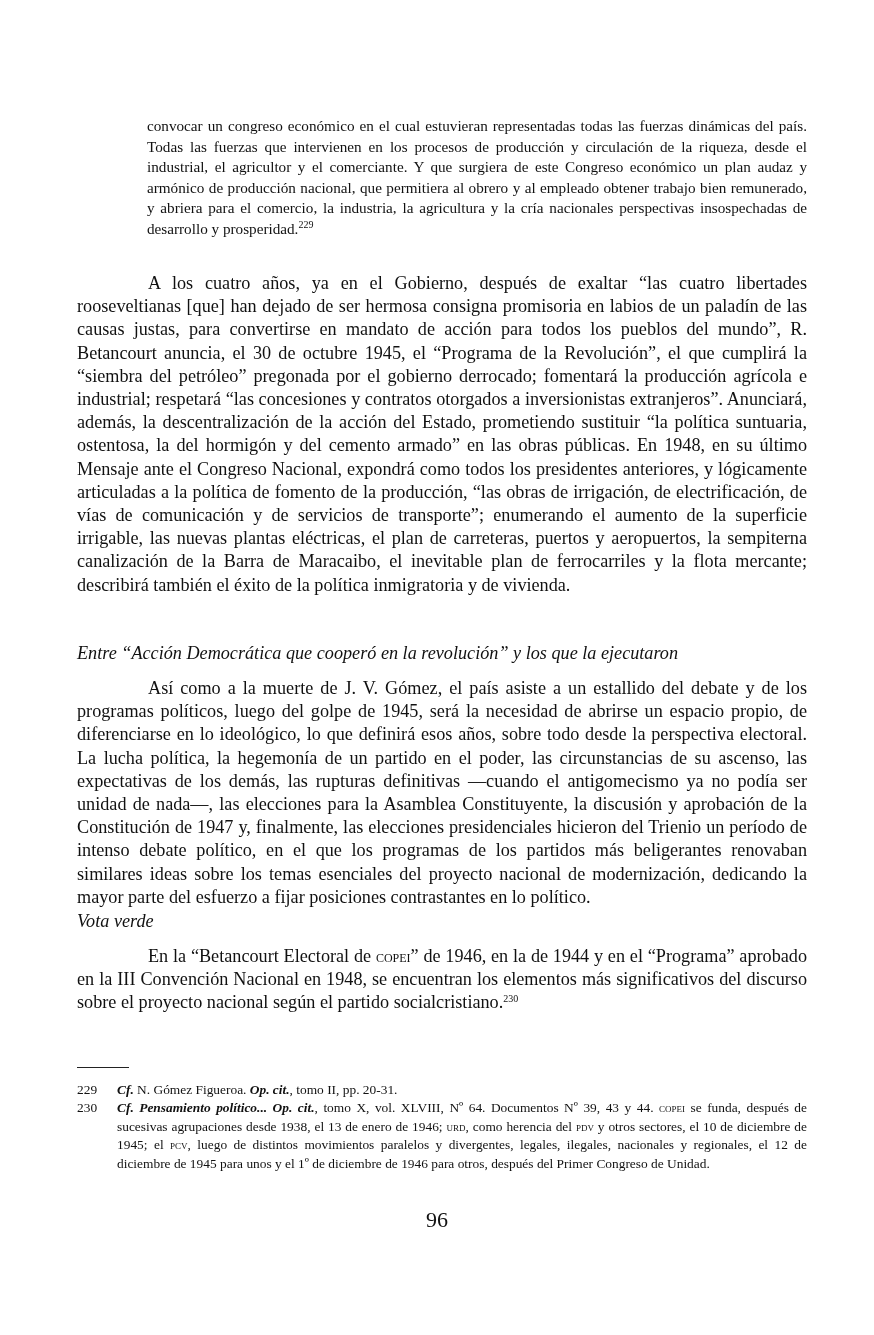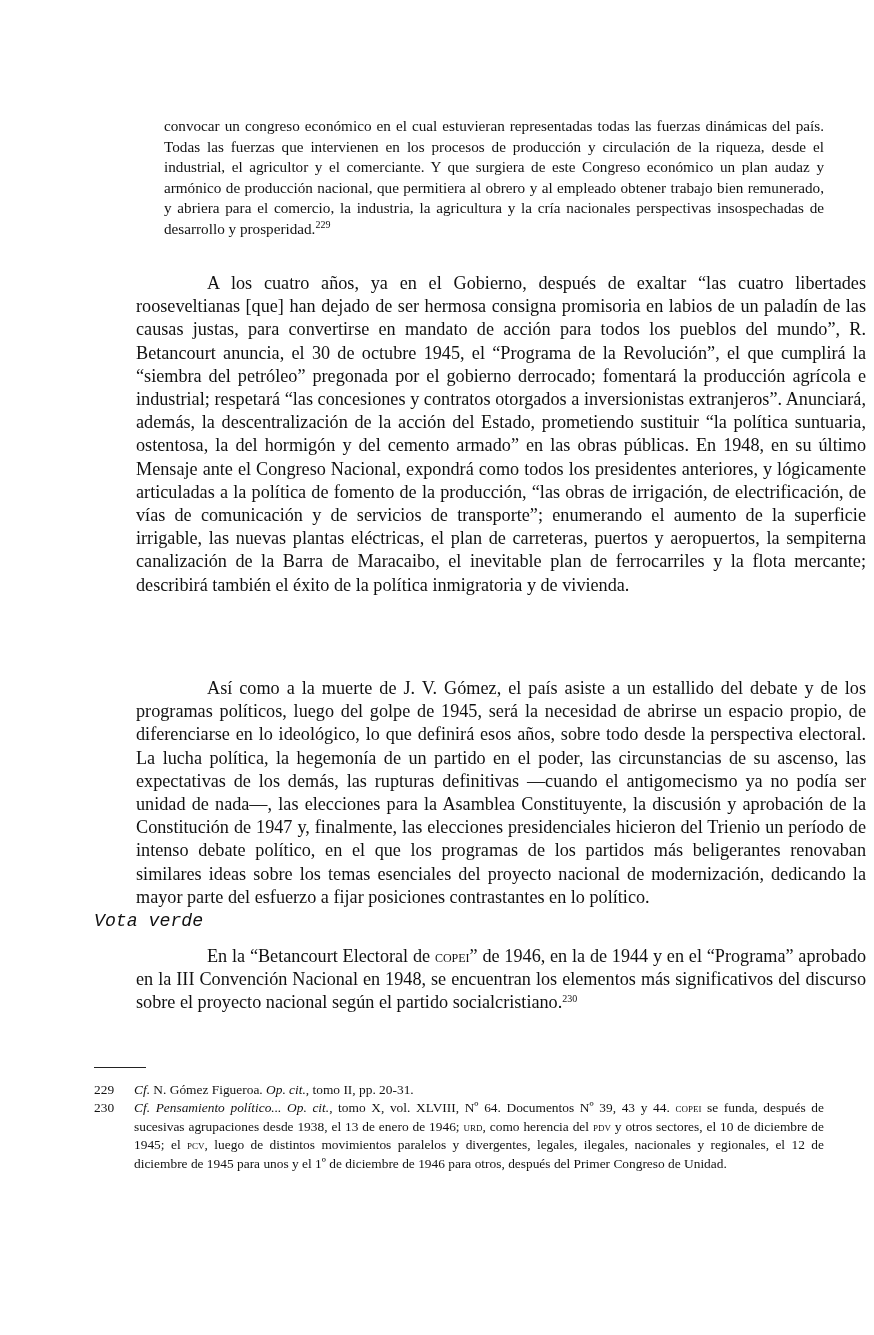--- a/index.html
+++ b/index.html
@@ -1,54 +1,56 @@
 <!DOCTYPE html>
 <html><head>
 <meta charset="utf-8">
 <style>
   html, body { margin: 0; padding: 0; background: #ffffff; }
   body { width: 874px; height: 1335px; position: relative; overflow: hidden;
          font-family: "Liberation Serif", "DejaVu Serif", serif; color: #111; }
-  .page { position: absolute; left: 17px; top: 0; width: 700px; height: 1335px; }
+  .page { position: absolute; left: 0; top: 0; width: 700px; height: 1335px; }
   .quote { position: absolute; left: 147px; top: 116px; width: 660px;
            font-size: 15.2px; line-height: 20.5px; text-align: justify; }
   .para { position: absolute; left: 77px; width: 730px; font-size: 18.2px;
-          line-height: 23.2px; text-align: justify; text-indent: 0; margin-left: 42px; }
+          line-height: 23.2px; text-align: justify; text-indent: 0; }
   .para.indent { text-indent: 71px; }
   .heading { position: absolute; left: 77px; font-size: 18.2px; font-style: italic; }
   sup { font-size: 10px; vertical-align: 6px; line-height: 0; }
   .sc { font-variant: small-caps; text-transform: lowercase; font-size: 0.92em; }
   .rule { position: absolute; left: 77px; top: 1067px; width: 52px; border-top: 1px solid #222; }
   .fn { position: absolute; left: 77px; width: 730px; font-size: 13.4px; line-height: 17.5px; }
   .fn .num { position: absolute; left: 0; top: 0; width: 40px; }
   .fn .txt { margin-left: 40px; display: block; text-align: justify; }
   .pagenum { position: absolute; left: 0; width: 874px; top: 1207px; text-align: center; font-size: 22px; }
-  i { font-style: italic; }
+  i { font-style: italic; font-weight: bold; }
 </style>
 </head>
 <body>
 
 <div class="page">
 
   <div class="quote"><span>convocar un congreso económico en el cual estuvieran representadas todas las fuerzas dinámicas del país. Todas las fuerzas que intervienen en los procesos de producción y circulación de la riqueza, desde el industrial, el agricultor y el comerciante. Y que surgiera de este Congreso económico un plan audaz y armónico de producción nacional, que permitiera al obrero y al empleado obtener trabajo bien remunerado, y abriera para el comercio, la industria, la agricultura y la cría nacionales perspectivas insospechadas de desarrollo y prosperidad.</span><sup>229</sup></div>
 
   <div class="para indent" style="top:272px;"><span>A los cuatro años, ya en el Gobierno, después de exaltar “las cuatro libertades rooseveltianas [que] han dejado de ser hermosa consigna promisoria en labios de un paladín de las causas justas, para convertirse en mandato de acción para todos los pueblos del mundo”, R. Betancourt anuncia, el 30 de octubre 1945, el “Programa de la Revolución”, el que cumplirá la “siembra del petróleo” pregonada por el gobierno derrocado; fomentará la producción agrícola e industrial; respetará “las concesiones y contratos otorgados a inversionistas extranjeros”. Anunciará, además, la descentralización de la acción del Estado, prometiendo sustituir “la política suntuaria, ostentosa, la del hormigón y del cemento armado” en las obras públicas. En 1948, en su último Mensaje ante el Congreso Nacional, expondrá como todos los presidentes anteriores, y lógicamente articuladas a la política de fomento de la producción, “las obras de irrigación, de electrificación, de vías de comunicación y de servicios de transporte”; enumerando el aumento de la superficie irrigable, las nuevas plantas eléctricas, el plan de carreteras, puertos y aeropuertos, la sempiterna canalización de la Barra de Maracaibo, el inevitable plan de ferrocarriles y la flota mercante; describirá también el éxito de la política inmigratoria y de vivienda.</span></div>
 
+  <div class="heading" style="top:643px;">Entre “Acción Democrática que cooperó en la revolución” y los que la ejecutaron</div>
 
   <div class="para indent" style="top:677px;"><span>Así como a la muerte de J. V. Gómez, el país asiste a un estallido del debate y de los programas políticos, luego del golpe de 1945, será la necesidad de abrirse un espacio propio, de diferenciarse en lo ideológico, lo que definirá esos años, sobre todo desde la perspectiva electoral. La lucha política, la hegemonía de un partido en el poder, las circunstancias de su ascenso, las expectativas de los demás, las rupturas definitivas —cuando el antigomecismo ya no podía ser unidad de nada—, las elecciones para la Asamblea Constituyente, la discusión y aprobación de la Constitución de 1947 y, finalmente, las elecciones presidenciales hicieron del Trienio un período de intenso debate político, en el que los programas de los partidos más beligerantes renovaban similares ideas sobre los temas esenciales del proyecto nacional de modernización, dedicando la mayor parte del esfuerzo a fijar posiciones contrastantes en lo político.</span></div>
 
-  <div class="heading" style="top:911px;font-family:Liberation Mono, monospace;">Vota verde</div>
+  <div class="heading" style="top:911px;">Vota verde</div>
 
   <div class="para indent" style="top:945px;"><span>En la “Betancourt Electoral de </span><span class="sc">COPEI</span><span>” de 1946, en la de 1944 y en el “Programa” aprobado en la III Convención Nacional en 1948, se encuentran los elementos más significativos del discurso sobre el proyecto nacional según el partido socialcristiano.</span><sup>230</sup></div>
 
   <div class="rule"></div>
 
   <div class="fn" style="top:1081px;">
     <span class="num">229</span>
     <span class="txt"><i>Cf.</i><span> N. Gómez Figueroa. </span><i>Op. cit.</i><span>, tomo II, pp. 20-31.</span></span>
   </div>
 
   <div class="fn" style="top:1099px;">
     <span class="num">230</span>
     <span class="txt"><i>Cf. Pensamiento político... Op. cit.</i><span>, tomo X, vol. XLVIII, Nº 64. Documentos Nº 39, 43 y 44. </span><span class="sc">COPEI</span><span> se funda, después de sucesivas agrupaciones desde 1938, el 13 de enero de 1946; </span><span class="sc">URD</span><span>, como herencia del </span><span class="sc">PDV</span><span> y otros sectores, el 10 de diciembre de 1945; el </span><span class="sc">PCV</span><span>, luego de distintos movimientos paralelos y divergentes, legales, ilegales, nacionales y regionales, el 12 de diciembre de 1945 para unos y el 1º de diciembre de 1946 para otros, después del Primer Congreso de Unidad.</span></span>
   </div>
 
+  <div class="pagenum">96</div>
 </div>
 
 </body></html>

